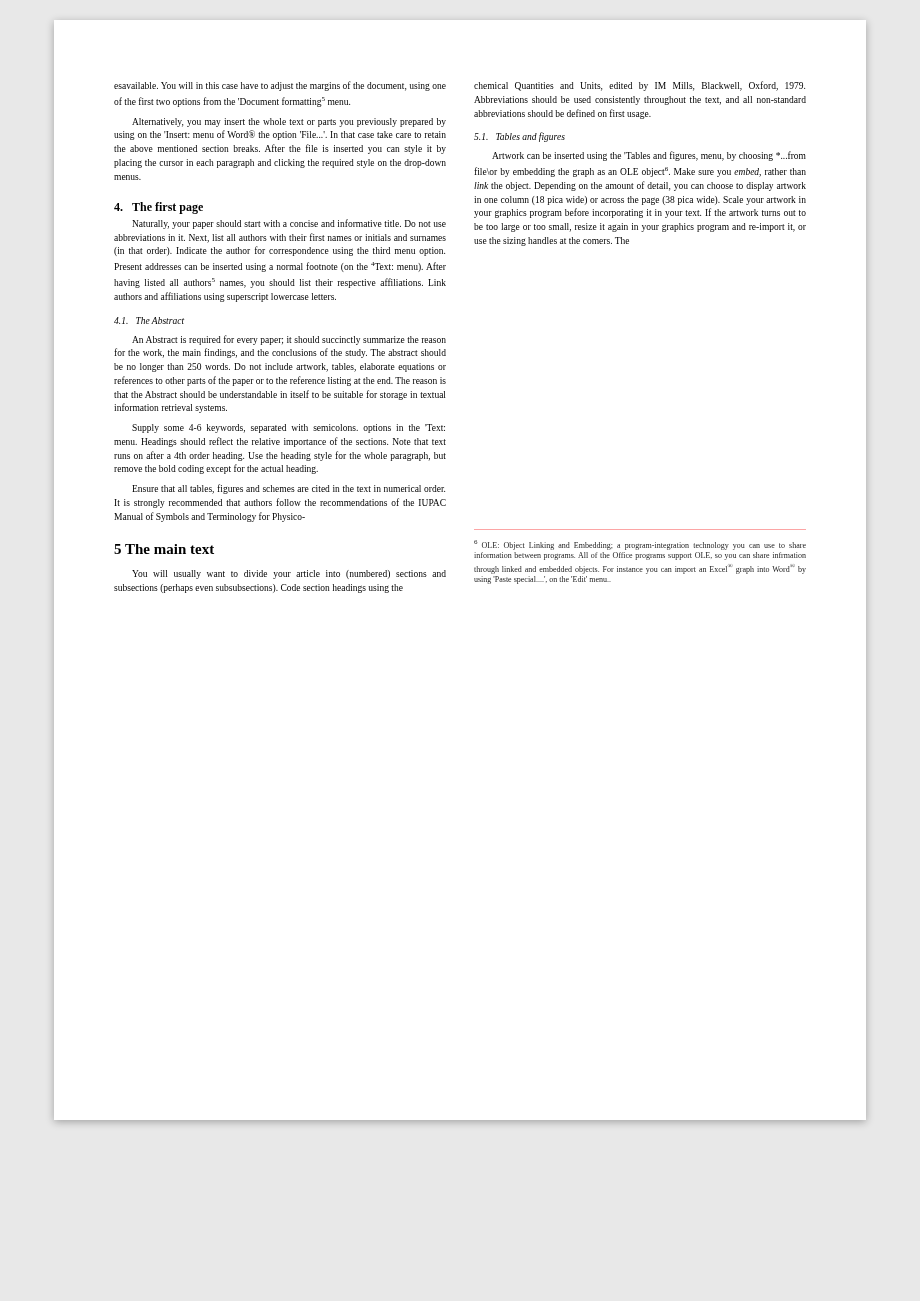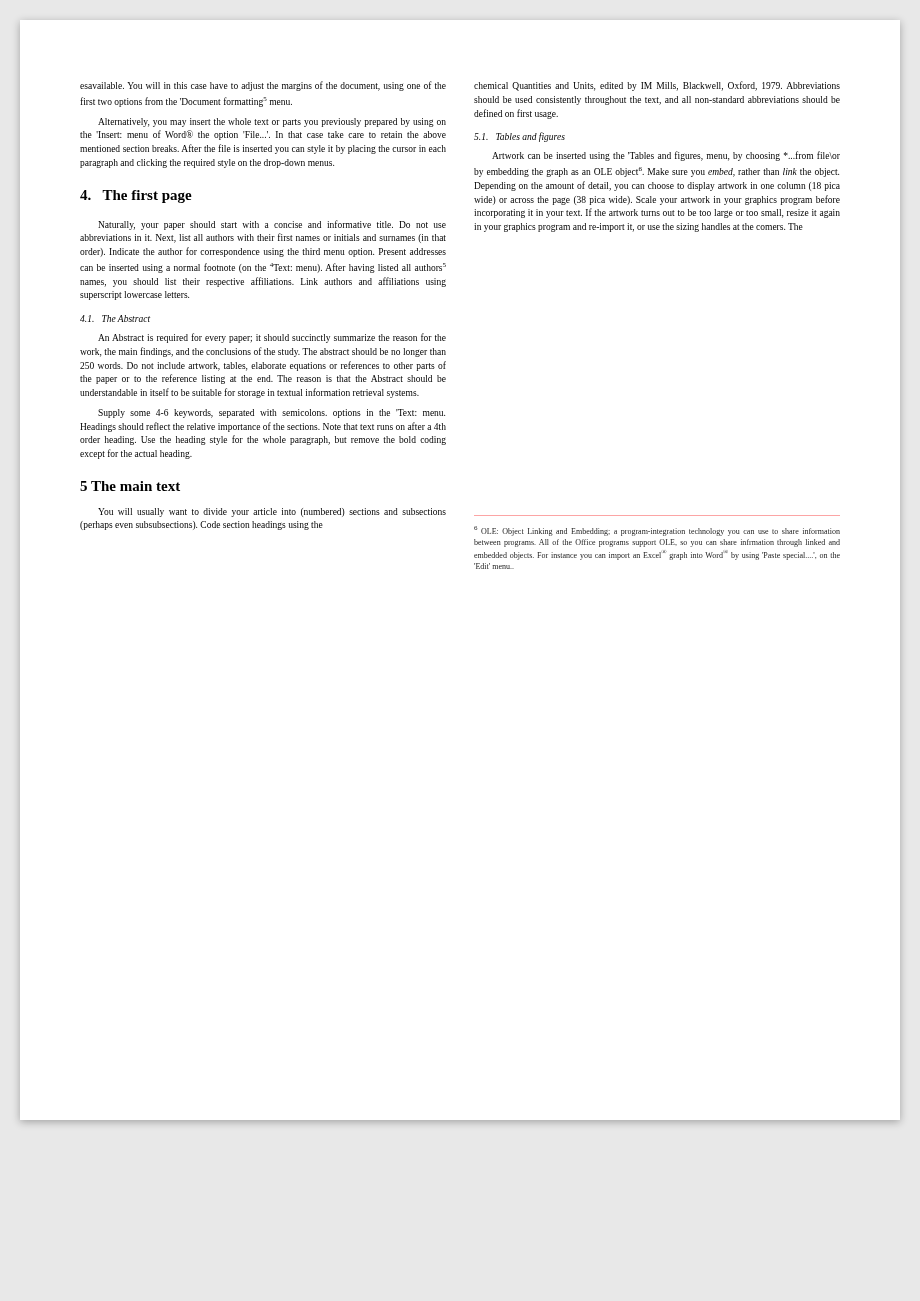--- a/index.html
+++ b/index.html
@@ -5,21 +5,21 @@
     * { margin: 0; padding: 0; box-sizing: border-box; }
     body {
       background: #e8e8e8;
       font-family: 'Times New Roman', Times, serif;
       display: flex;
       justify-content: center;
       padding: 20px;
     }
     .page {
       background: #ffffff;
-      width: 880px;
+      width: 812px;
       min-height: 1100px;
       padding: 60px 60px 60px 60px;
       box-shadow: 0 2px 8px rgba(0,0,0,0.3);
       position: relative;
     }
     .two-col {
       display: grid;
       grid-template-columns: 1fr 1fr;
       gap: 28px;
     }
@@ -28,23 +28,23 @@
 
     p {
       font-size: 9.5px;
       line-height: 1.45;
       margin-bottom: 6px;
       text-align: justify;
       text-justify: inter-word;
     }
 
     .section-heading {
-      font-size: 15px;
+      font-size: 12px;
       font-weight: bold;
-      margin-bottom: 12px;
+      margin-bottom: 2px;
       margin-top: 14px;
     }
     .subsection-heading {
       font-size: 9.5px;
       font-style: italic;
       margin-bottom: 5px;
       margin-top: 10px;
     }
     .main-section-heading {
       font-size: 15px;
@@ -99,20 +99,23 @@
       </p>
 
       <p class="indent">
         An Abstract is required for every paper; it should succinctly summarize the reason for the work, the main findings, and the conclusions of the study. The abstract should be no longer than 250 words. Do not include artwork, tables, elaborate equations or references to other parts of the paper or to the reference listing at the end. The reason is that the Abstract should be understandable in itself to be suitable for storage in textual information retrieval systems.
       </p>
 
       <p class="indent">
         Supply some 4-6 keywords, separated with semicolons. options in the 'Text: menu. Headings should reflect the relative importance of the sections. Note that text runs on after a 4th order heading. Use the heading style for the whole paragraph, but remove the bold coding except for the actual heading.
       </p>
 
+      <p class="indent">
+        Ensure that all tables, figures and schemes are cited in the text in numerical order. It is strongly recommended that authors follow the recommendations of the IUPAC Manual of Symbols and Terminology for Physico-
+      </p>
 
       <p class="main-section-heading">
         5 The main text
       </p>
 
       <p class="indent">
         You will usually want to divide your article into (numbered) sections and subsections (perhaps even subsubsections). Code section headings using the
       </p>
 
     </div>

